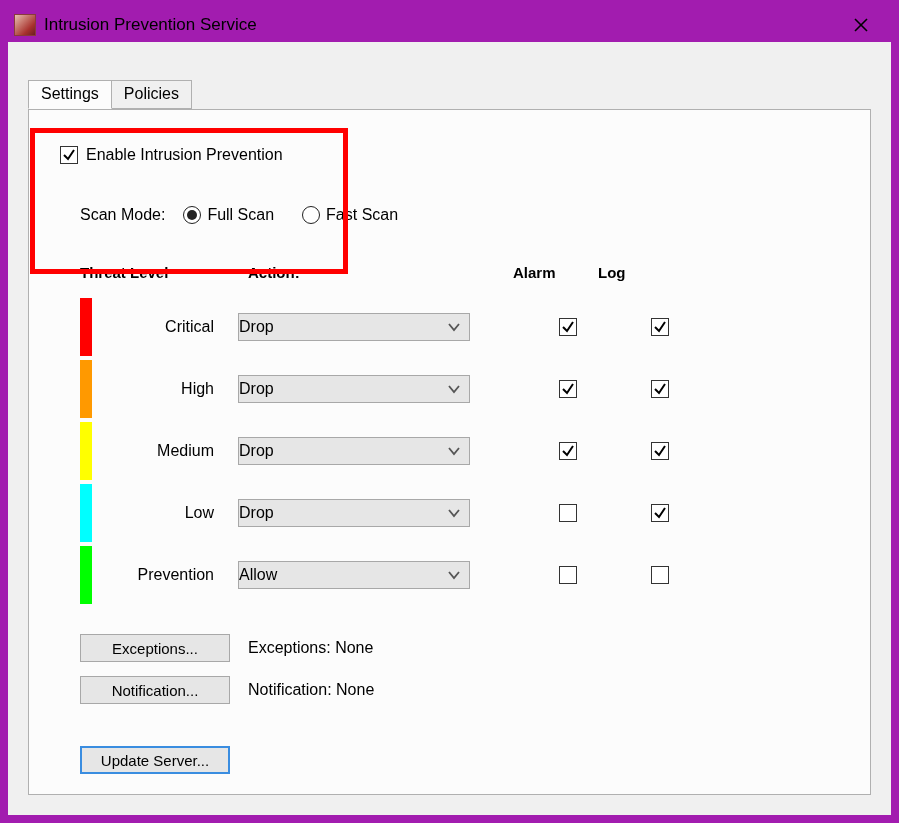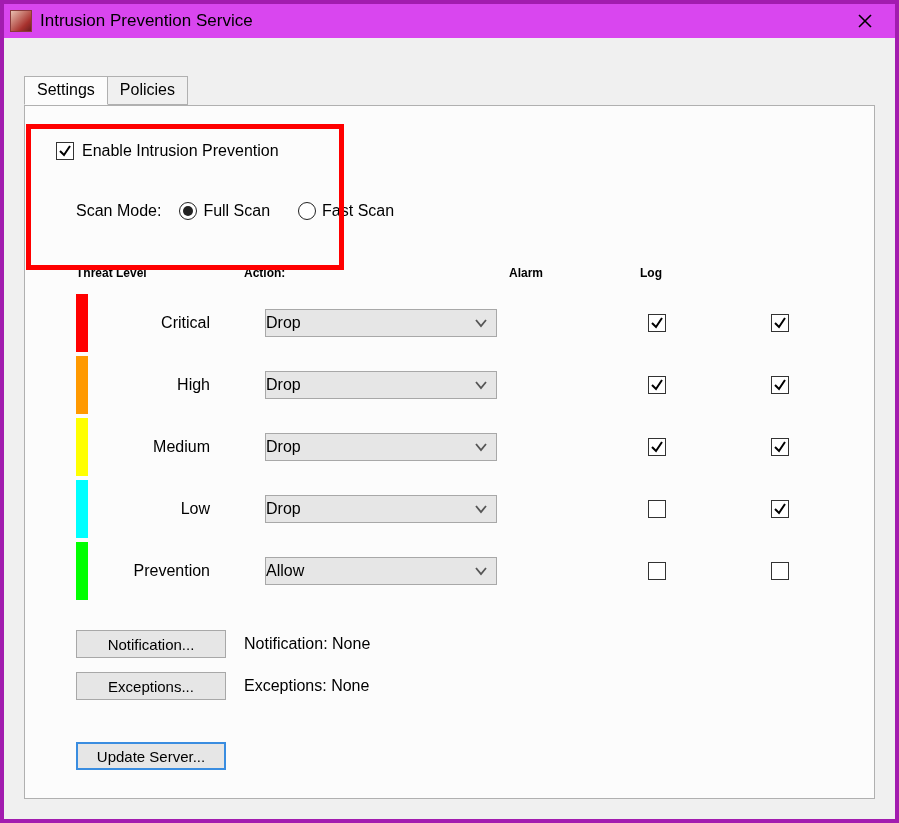--- a/index.html
+++ b/index.html
@@ -6,22 +6,22 @@
     margin: 0;
     padding: 0;
     font-family: "Segoe UI", Tahoma, Arial, sans-serif;
     font-size: 15px;
     color: #000;
   }
   .outer {
     width: 899px;
     height: 823px;
     box-sizing: border-box;
-    border: 4px solid #a21caf;
-    background: #d946ef;
+    border: 8px solid #a21caf;
+    background: #a21caf;
     position: relative;
   }
   
   .title-bar {
     display: flex;
     align-items: center;
     height: 34px;
     padding: 0 10px 0 6px;
     border-bottom: 1px solid rgba(0,0,0,0);
   }
@@ -153,39 +153,37 @@
     width: 10px; height: 10px; border-radius: 50%; background: #222; display:none;
   }
   .radio.selected .dot { display:block; }
   .radio-group { display:flex; align-items:center; }
   .radio-option { display:flex; align-items:center; margin-right: 28px; }
 
   
   .hdr {
     position: absolute;
     font-weight: bold;
-    font-size: 12px;
-    margin-top: 6px;
+    font-size: 15px;
   }
   .hdr.threat { left: 72px; top: 222px; }
   .hdr.action { left: 240px; top: 222px; }
   .hdr.alarm { left: 505px; top: 222px; }
-  .hdr.log { left: 636px; top: 222px; }
+  .hdr.log { left: 590px; top: 222px; }
 
   
   .rows {
     position: absolute;
     left: 72px;
     top: 254px;
   }
   .trow {
     display: flex;
     align-items: center;
     height: 62px;
-    gap: 31px;
   }
   .color-bar {
     width: 12px;
     height: 58px;
     margin-right: 0;
   }
   .level-label {
     width: 146px;
     text-align: right;
     padding-right: 24px;
@@ -433,26 +431,26 @@
             <span class="cb"></span>
           </div>
           <div class="cb-col2">
             <span class="cb"></span>
           </div>
         </div>
       </div>
 
     <div class="bottom">
       <div class="brow">
+        <div class="btn">Exceptions...</div>
+        <div class="side-text">Exceptions: None</div>
+      </div>
+      <div class="brow">
         <div class="btn">Notification...</div>
         <div class="side-text">Notification: None</div>
-      </div>
-      <div class="brow">
-        <div class="btn">Exceptions...</div>
-        <div class="side-text">Exceptions: None</div>
       </div>
       <div class="brow" style="margin-top:22px;">
         <div class="btn focused">Update Server...</div>
       </div>
     </div>
 
   </div>
 </div>
 
 </body></html>

